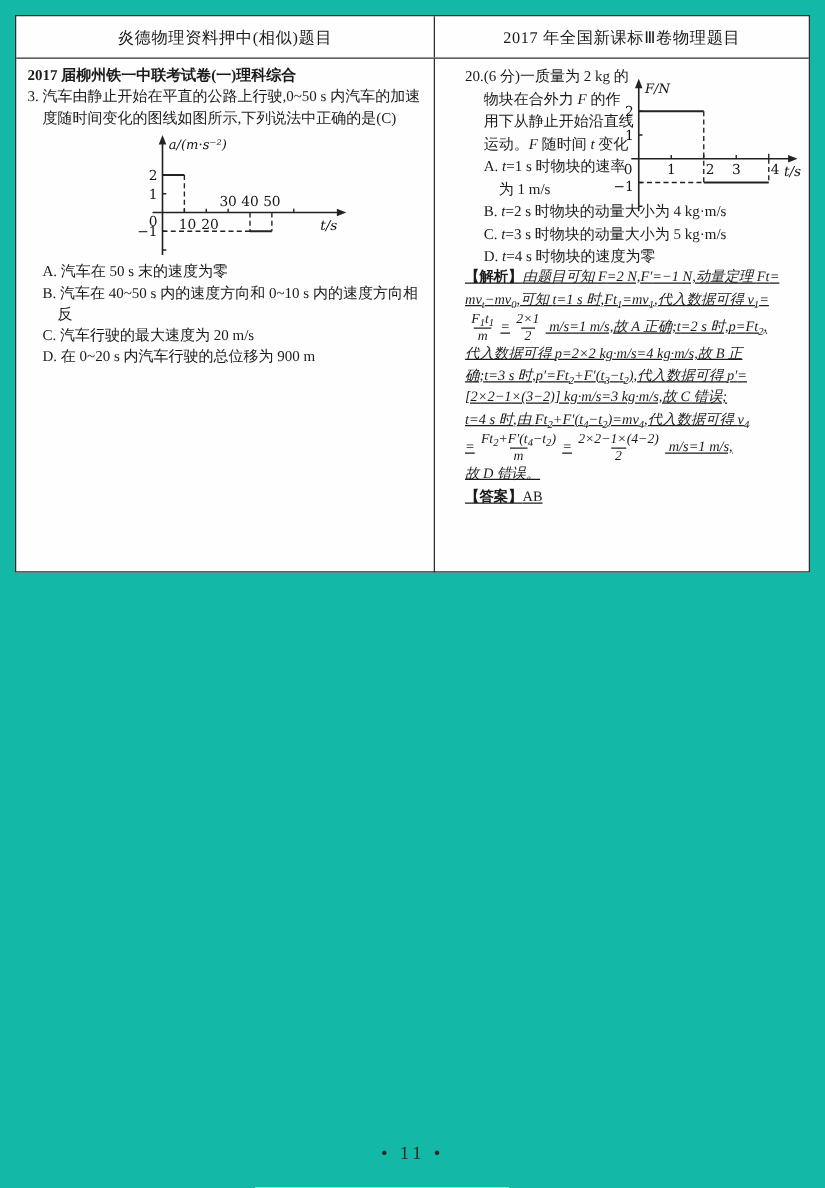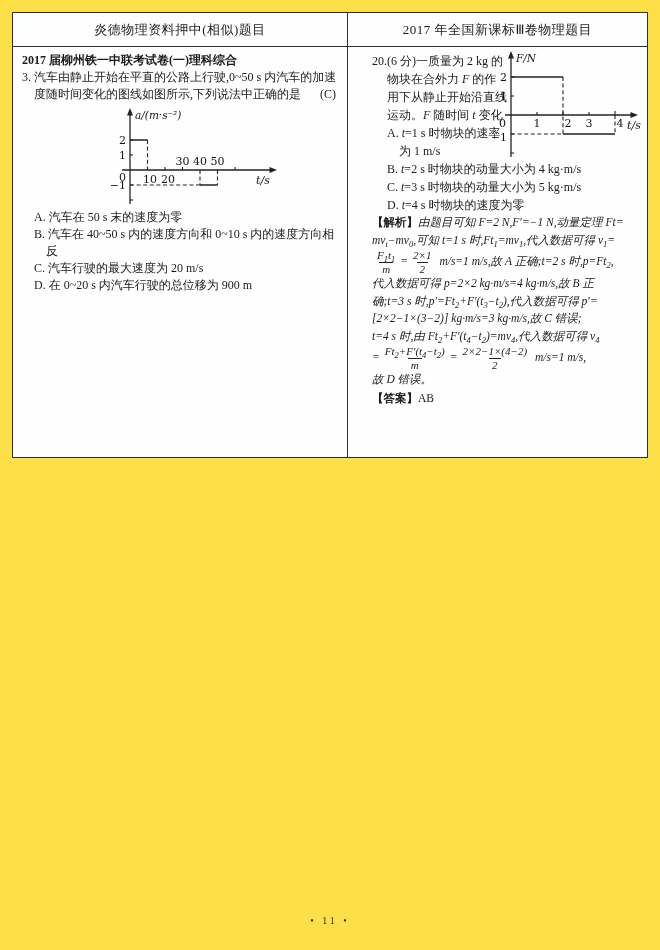--- a/index.html
+++ b/index.html
@@ -1,18 +1,18 @@
 <!DOCTYPE html>
 <html><head>
 <meta charset="utf-8">
 <style>
   html,body { margin:0; padding:0; background:#ffffff; }
   .page {
     position:relative; width:660px; height:950px; margin:0 auto;
-    background:#fde047; color:#1b1b1b;
+    background:#14b8a6; color:#1b1b1b;
     font-family:"Liberation Serif","DejaVu Serif",serif;
     overflow:hidden;
   }
   .doc-table {
     position:absolute; left:12px; top:12px; width:636px; height:446px;
     border:1.6px solid #2e2e2e; box-sizing:border-box; background:#fefefe;
   }
   .thead { display:flex; height:33px; border-bottom:1.4px solid #2e2e2e; }
   .th { display:flex; align-items:center; justify-content:center; font-size:13px; letter-spacing:.5px; }
   .th-left { width:335px; border-right:1.4px solid #2e2e2e; box-sizing:border-box; }
@@ -21,37 +21,37 @@
   .col-left {
     width:335px; border-right:1.4px solid #2e2e2e; box-sizing:border-box;
     padding:5px 8px 0 9px; font-size:12px; line-height:17px;
   }
   .col-right {
     flex:1; position:relative; box-sizing:border-box;
     padding:5px 4px 0 8px; font-size:12px; line-height:18px;
   }
   .tline { white-space:nowrap; }
   .src-title { font-weight:700; }
-  .qline2 { display:flex; justify-content:space-between; padding-left:12px; padding-right:3px; white-space:nowrap; }
+  .qline2 { display:flex; padding-left:12px; padding-right:3px; white-space:nowrap; }
   .graph-left { margin:3px 0 1px 78px; }
-  .graph-right { position:absolute; top:2px; right:2px; }
+  .graph-right { position:absolute; top:14px; right:2px; }
   .narrow-block { width:152px; }
   .mv { font-family:"Liberation Serif","DejaVu Serif",serif; font-style:italic; }
   sub { font-size:8.5px; font-style:italic; line-height:0; }
-  .analysis .tline, .answer-line { font-size:11.5px; }
+  .analysis .tline, .answer-line { font-size:11.5px;text-decoration:underline; }
   .analysis .tline { font-style:italic; line-height:17.5px; }
   .analysis b, .answer-line b { font-style:normal; font-weight:700; }
   .answer-line { line-height:18px; }
   .frac {
     display:inline-flex; flex-direction:column; align-items:center;
     vertical-align:middle; margin:0 2px; line-height:12.5px; font-size:11px; text-align:center;
   }
   .frac .num { padding:0 3px; display:block; }
   .frac .den { padding:0 3px; display:block; border-top:1px solid #222; }
-  .page-num { position:absolute; left:0; right:0; top:915px; text-align:center; font-size:10px; letter-spacing:3px; color:#2a2a2a; }
+  .page-num { position:absolute; left:0; right:0; top:915px; text-align:center; font-size:15px; letter-spacing:3px; color:#2a2a2a; }
   
   svg { display:block; }
   .ax   { stroke:#222; stroke-width:1.3; }
   .dl   { stroke:#222; stroke-width:1.5; }
   .dash { stroke:#222; stroke-width:1.1; stroke-dasharray:4 2.6; fill:none; }
   .tick { stroke:#222; stroke-width:1.1; }
   .ahead{ fill:#222; }
   svg text { font-size:11px; fill:#141414; font-family:"DejaVu Serif","Liberation Serif",serif; }
   svg text.it { font-style:italic; }
   svg text.axl { font-size:10.5px; }

